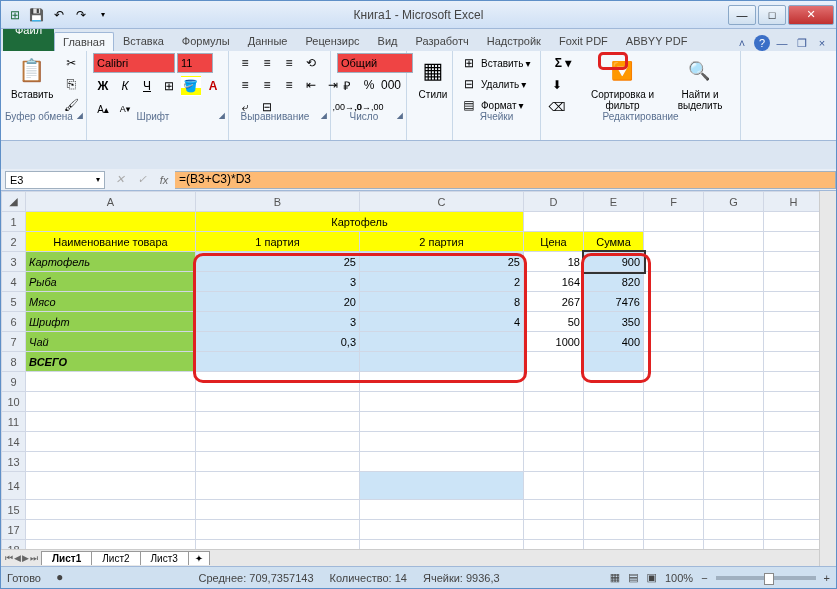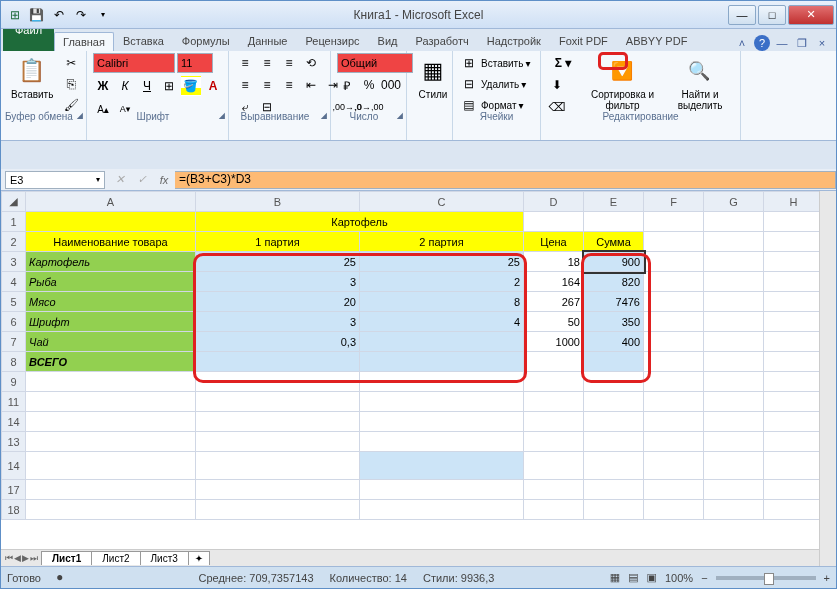--- a/index.html
+++ b/index.html
@@ -355,20 +355,31 @@
             <td></td>
             <td></td>
             <td></td>
             <td></td>
             <td></td>
             <td></td>
             <td></td>
             <td></td>
           </tr>
       <tr>
+            <th class="rowh">10</th>
+            <td></td>
+            <td></td>
+            <td></td>
+            <td></td>
+            <td></td>
+            <td></td>
+            <td></td>
+            <td></td>
+          </tr>
+      <tr>
             <th class="rowh">11</th>
             <td></td>
             <td></td>
             <td></td>
             <td></td>
             <td></td>
             <td></td>
             <td></td>
             <td></td>
           </tr>
@@ -392,20 +403,31 @@
             <td></td>
             <td></td>
             <td></td>
             <td></td>
           </tr>
       <tr style="height:28px">
             <th class="rowh">14</th>
             <td></td>
             <td></td>
             <td class="bluesel"></td>
+            <td></td>
+            <td></td>
+            <td></td>
+            <td></td>
+            <td></td>
+          </tr>
+      <tr>
+            <th class="rowh">15</th>
+            <td></td>
+            <td></td>
+            <td></td>
             <td></td>
             <td></td>
             <td></td>
             <td></td>
             <td></td>
           </tr>
       <tr>
             <th class="rowh">17</th>
             <td></td>
             <td></td>
@@ -448,21 +470,21 @@
     </div>
   </div>
 
   <div class="highlight-red" style="left:598px;top:52px;width:30px;height:18px;border-radius:5px"></div>
 
   <div class="statusbar">
     <span>Готово</span>
     <span>⏺</span>
     <span style="margin-left:120px"><span>Среднее:</span> <span>709,7357143</span></span>
     <span><span>Количество:</span> <span>14</span></span>
-    <span><span>Стили:</span> <span>9936,3</span></span>
+    <span><span>Ячейки:</span> <span>9936,3</span></span>
     <div class="status-right">
       <span>▦</span>
       <span>▤</span>
       <span>▣</span>
       <span>100%</span>
       <span>−</span>
       <div class="zoom-slider"></div>
       <span>+</span>
     </div>
   </div>

